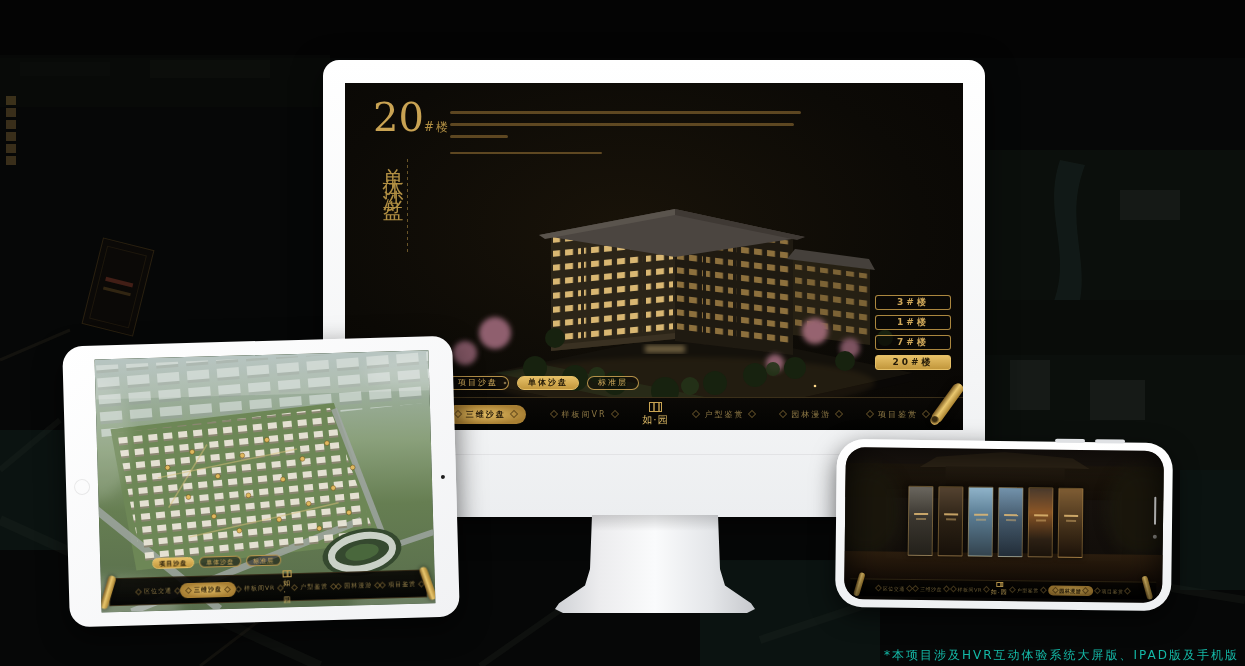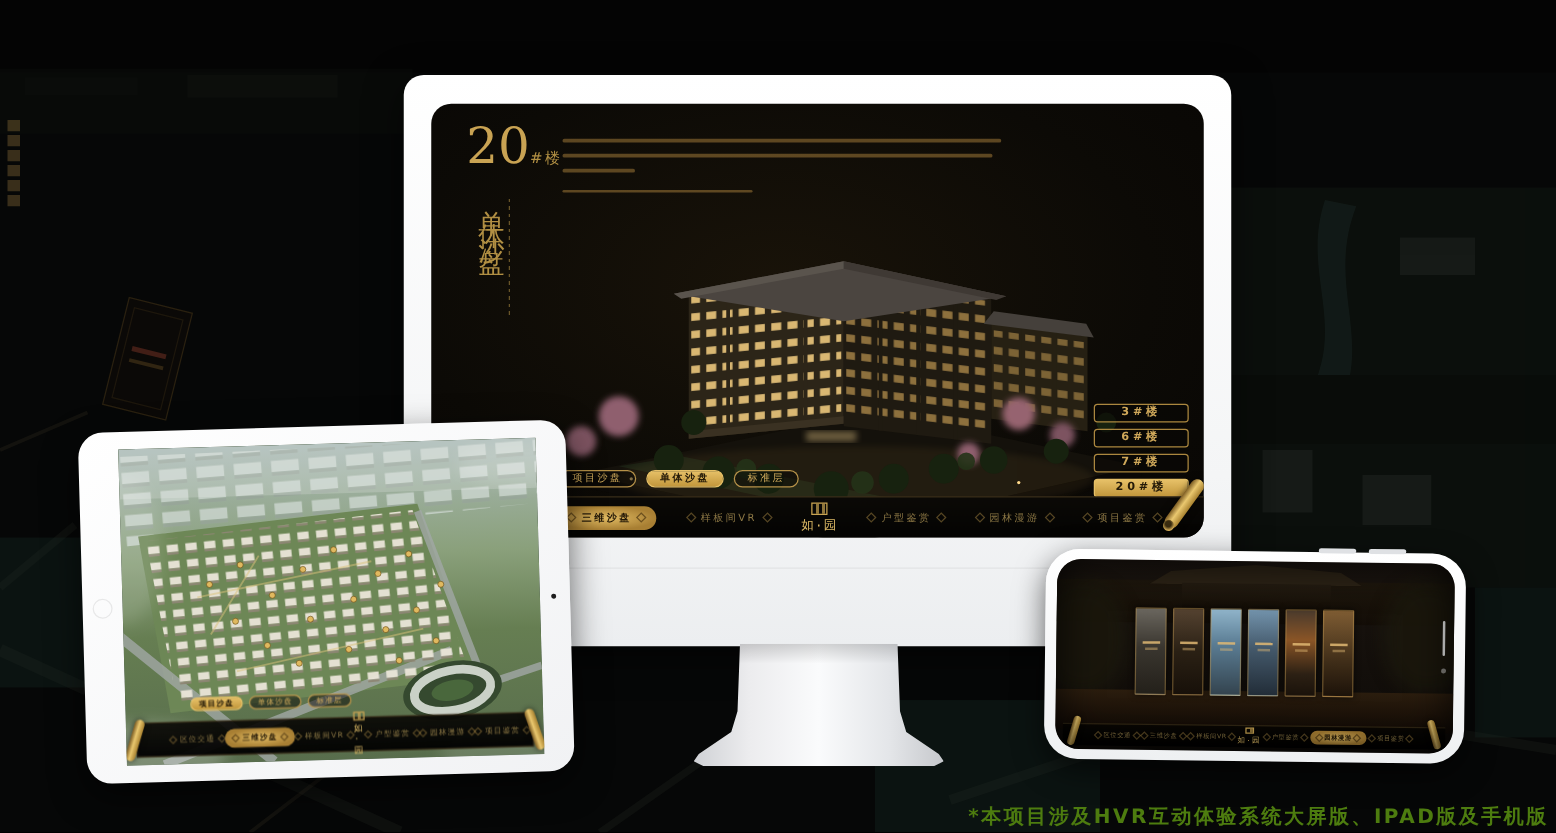--- a/index.html
+++ b/index.html
@@ -6,29 +6,29 @@
   #stage{position:relative;width:1245px;height:666px;background:#060707;overflow:hidden;
          font-family:"DejaVu Sans","Liberation Sans",sans-serif;}
   #stage *{box-sizing:border-box;}
 
   
   .bg{position:absolute;left:0;top:0;width:1245px;height:666px;}
 
   
   .main-title{position:absolute;top:2px;left:0;right:0;text-align:center;color:#f2f2f2;
     font-size:42px;font-weight:bold;letter-spacing:11px;}
-  .footnote{position:absolute;right:6px;bottom:2px;color:#4d7c0f;font-size:16px;letter-spacing:2px;font-weight:bold;}
+  .footnote{position:absolute;right:6px;bottom:2px;color:#14b8a6;font-size:12px;letter-spacing:2px;}
 
   
   .monitor{position:absolute;left:323px;top:60px;width:662px;height:457px;border-radius:16px;
     background:linear-gradient(180deg,#ffffff 0%,#f4f5f6 70%,#eceef0 100%);
     box-shadow:0 8px 30px rgba(0,0,0,.55);}
   .chin-line{position:absolute;left:0;right:0;top:394px;height:1px;background:#e2e3e5;}
   .monitor-screen{position:absolute;left:22px;top:23px;width:618px;height:347px;overflow:hidden;
-    background:radial-gradient(ellipse at 45% 42%,#191309 0%,#0c0a06 62%,#080604 100%);border-radius:16px;}
+    background:radial-gradient(ellipse at 45% 42%,#191309 0%,#0c0a06 62%,#080604 100%);}
   .monitor-stand{position:absolute;left:555px;top:515px;width:200px;height:98px;
     background:linear-gradient(90deg,#cfd1d5 0%,#ececee 22%,#fafbfc 50%,#e4e6e9 78%,#c6c8cc 100%);
     clip-path:polygon(18.5% 0,81.5% 0,82.5% 55%,85% 72%,98% 90%,100% 96%,96% 100%,4% 100%,0 96%,2% 90%,15% 72%,17.5% 55%);}
   .stand-shade{position:absolute;left:0;right:0;top:0;height:16px;
     background:linear-gradient(180deg,rgba(0,0,0,.16),rgba(0,0,0,0));}
 
   
   .h-number{position:absolute;left:28px;top:14px;color:#c9a353;font-family:"DejaVu Serif","Liberation Serif",serif;
     font-size:40px;line-height:1;}
   .h-suffix{font-size:12px;color:#b18f43;letter-spacing:2px;}
@@ -39,21 +39,21 @@
   .desc-lines{position:absolute;left:105px;top:28px;width:362px;}
   .desc-lines i{display:block;height:2.5px;background:rgba(172,130,60,.5);border-radius:2px;
     filter:blur(.4px);margin-bottom:9.5px;}
   .desc-lines i:nth-child(1){width:97%;}
   .desc-lines i:nth-child(2){width:95%;}
   .desc-lines i:nth-child(3){width:16%;}
   .desc-lines i:nth-child(4){width:42%;margin-top:14px;}
   .bldg{position:absolute;left:0;top:0;width:618px;height:347px;}
 
   
-  .floor-btns{position:absolute;right:12px;top:212px;display:flex;flex-direction:column;gap:5px;align-items:flex-start;margin-top:28px;}
+  .floor-btns{position:absolute;right:12px;top:212px;display:flex;flex-direction:column;gap:5px;align-items:flex-start;}
   .floor-btn{width:76px;height:15px;font-size:9px;line-height:13px;text-align:center;color:#cfa85a;
     border:1px solid rgba(190,150,70,.9);border-radius:3px;background:rgba(10,8,5,.55);
     letter-spacing:3px;font-weight:bold;cursor:pointer;}
   .floor-btn.active{background:linear-gradient(#e6c067,#c2973c);color:#241a08;border-color:#e6c067;}
 
   
   .mode-pills{position:absolute;left:102px;bottom:40px;display:flex;gap:8px;}
   .pill{height:14px;padding:0 10px;border-radius:8px;font-size:8px;line-height:12px;color:#d2ac5c;
     border:1px solid rgba(200,160,80,.9);letter-spacing:2px;background:rgba(8,6,4,.5);cursor:pointer;}
   .pill.active{background:linear-gradient(#e6c067,#c2973c);color:#241a08;border-color:#e6c067;font-weight:bold;}
@@ -63,21 +63,21 @@
     background:linear-gradient(180deg,#0b0906,#030302);border-top:1px solid rgba(190,150,80,.3);
     display:flex;align-items:center;justify-content:space-between;padding:0 34px 0 14px;}
   .nav-item{display:flex;align-items:center;gap:5px;font-size:8px;color:#8d7845;letter-spacing:2px;cursor:pointer;white-space:nowrap;}
   .nav-item::before,.nav-item::after{content:"";width:4px;height:4px;border:1px solid rgba(150,120,60,.55);transform:rotate(45deg);flex:none;}
   .nav-item.active{color:#231807;font-weight:bold;background:radial-gradient(closest-side,#e0ba62,#a87f33);
     padding:4px 9px;border-radius:13px;}
   .nav-item.active::before,.nav-item.active::after{border-color:rgba(60,40,10,.6);}
   .nav-logo{display:flex;flex-direction:column;align-items:center;gap:1px;}
   .seal{width:13px;height:10px;border:1px solid #c9a452;
     background:linear-gradient(90deg,transparent 0 3px,rgba(201,164,82,.7) 3px 5px,transparent 5px 8px,rgba(201,164,82,.7) 8px 10px,transparent 10px);}
-  .logo-text{font-family:Liberation Mono, monospace;font-size:10px;color:#ddba66;letter-spacing:1px;}
+  .logo-text{font-family:Liberation Sans, sans-serif;font-size:10px;color:#ddba66;letter-spacing:1px;}
   .scroll-icon{position:absolute;right:10px;bottom:4px;width:11px;height:46px;border-radius:6px;
     background:linear-gradient(90deg,#7a5a22,#eac86f 45%,#a8812f);transform:rotate(36deg);
     box-shadow:0 0 6px rgba(0,0,0,.6);cursor:pointer;}
   .scroll-icon::after{content:"";position:absolute;left:1px;bottom:-3px;width:9px;height:9px;border-radius:50%;
     background:radial-gradient(circle at 40% 40%,#3a2c10 30%,#caa452 65%);}
 
   
   .tablet{position:absolute;left:66px;top:341px;width:390px;height:281px;transform:rotate(-1.6deg);
     background:linear-gradient(145deg,#ffffff,#f1f2f4);border-radius:20px;box-shadow:0 10px 28px rgba(0,0,0,.6);}
   .tablet-screen{position:absolute;left:32px;top:14px;width:334px;height:253px;background:#43583f;overflow:hidden;}
@@ -280,21 +280,21 @@
       <div class="h-vertical-side"></div>
       <div class="desc-lines">
           <i></i>
           <i></i>
           <i></i>
           <i></i>
         </div>
 
       <div class="floor-btns">
         <div class="floor-btn">3#楼</div>
-        <div class="floor-btn">6#楼</div>
+        <div class="floor-btn">1#楼</div>
         <div class="floor-btn">7#楼</div>
         <div class="floor-btn active">20#楼</div>
       </div>
 
       <div class="mode-pills">
         <div class="pill">项目沙盘</div>
         <div class="pill active">单体沙盘</div>
         <div class="pill">标准层</div>
       </div>
 

